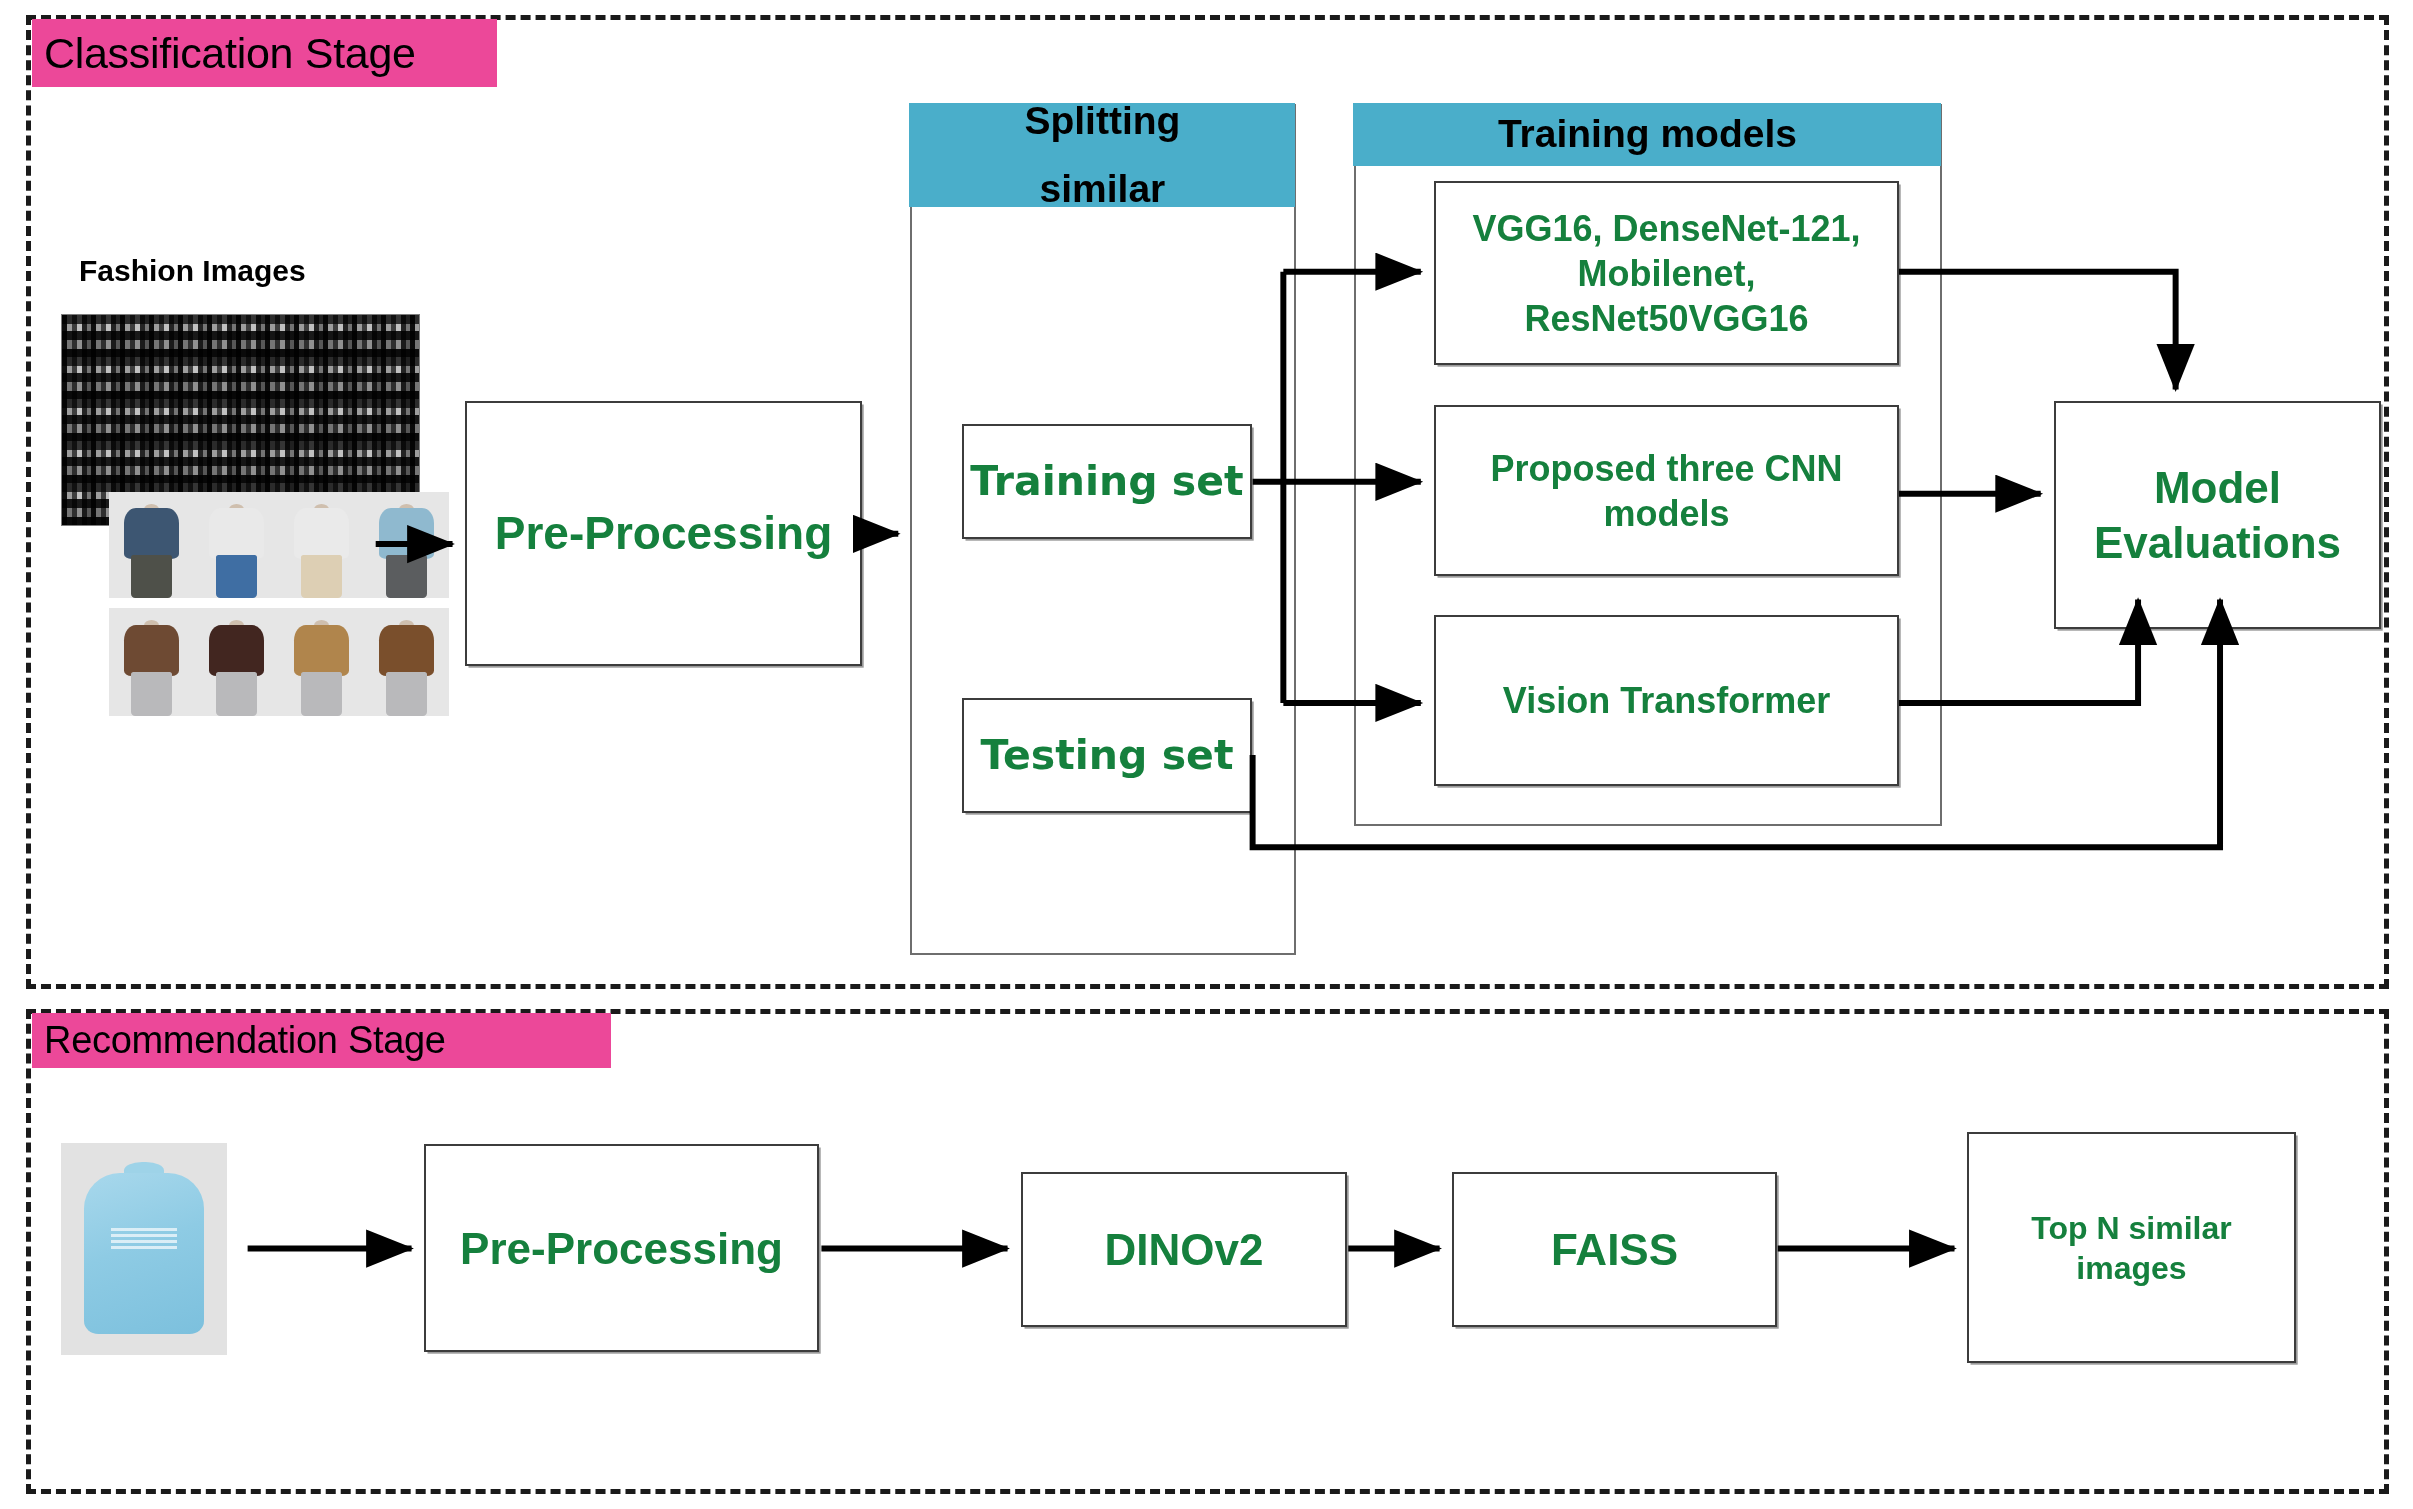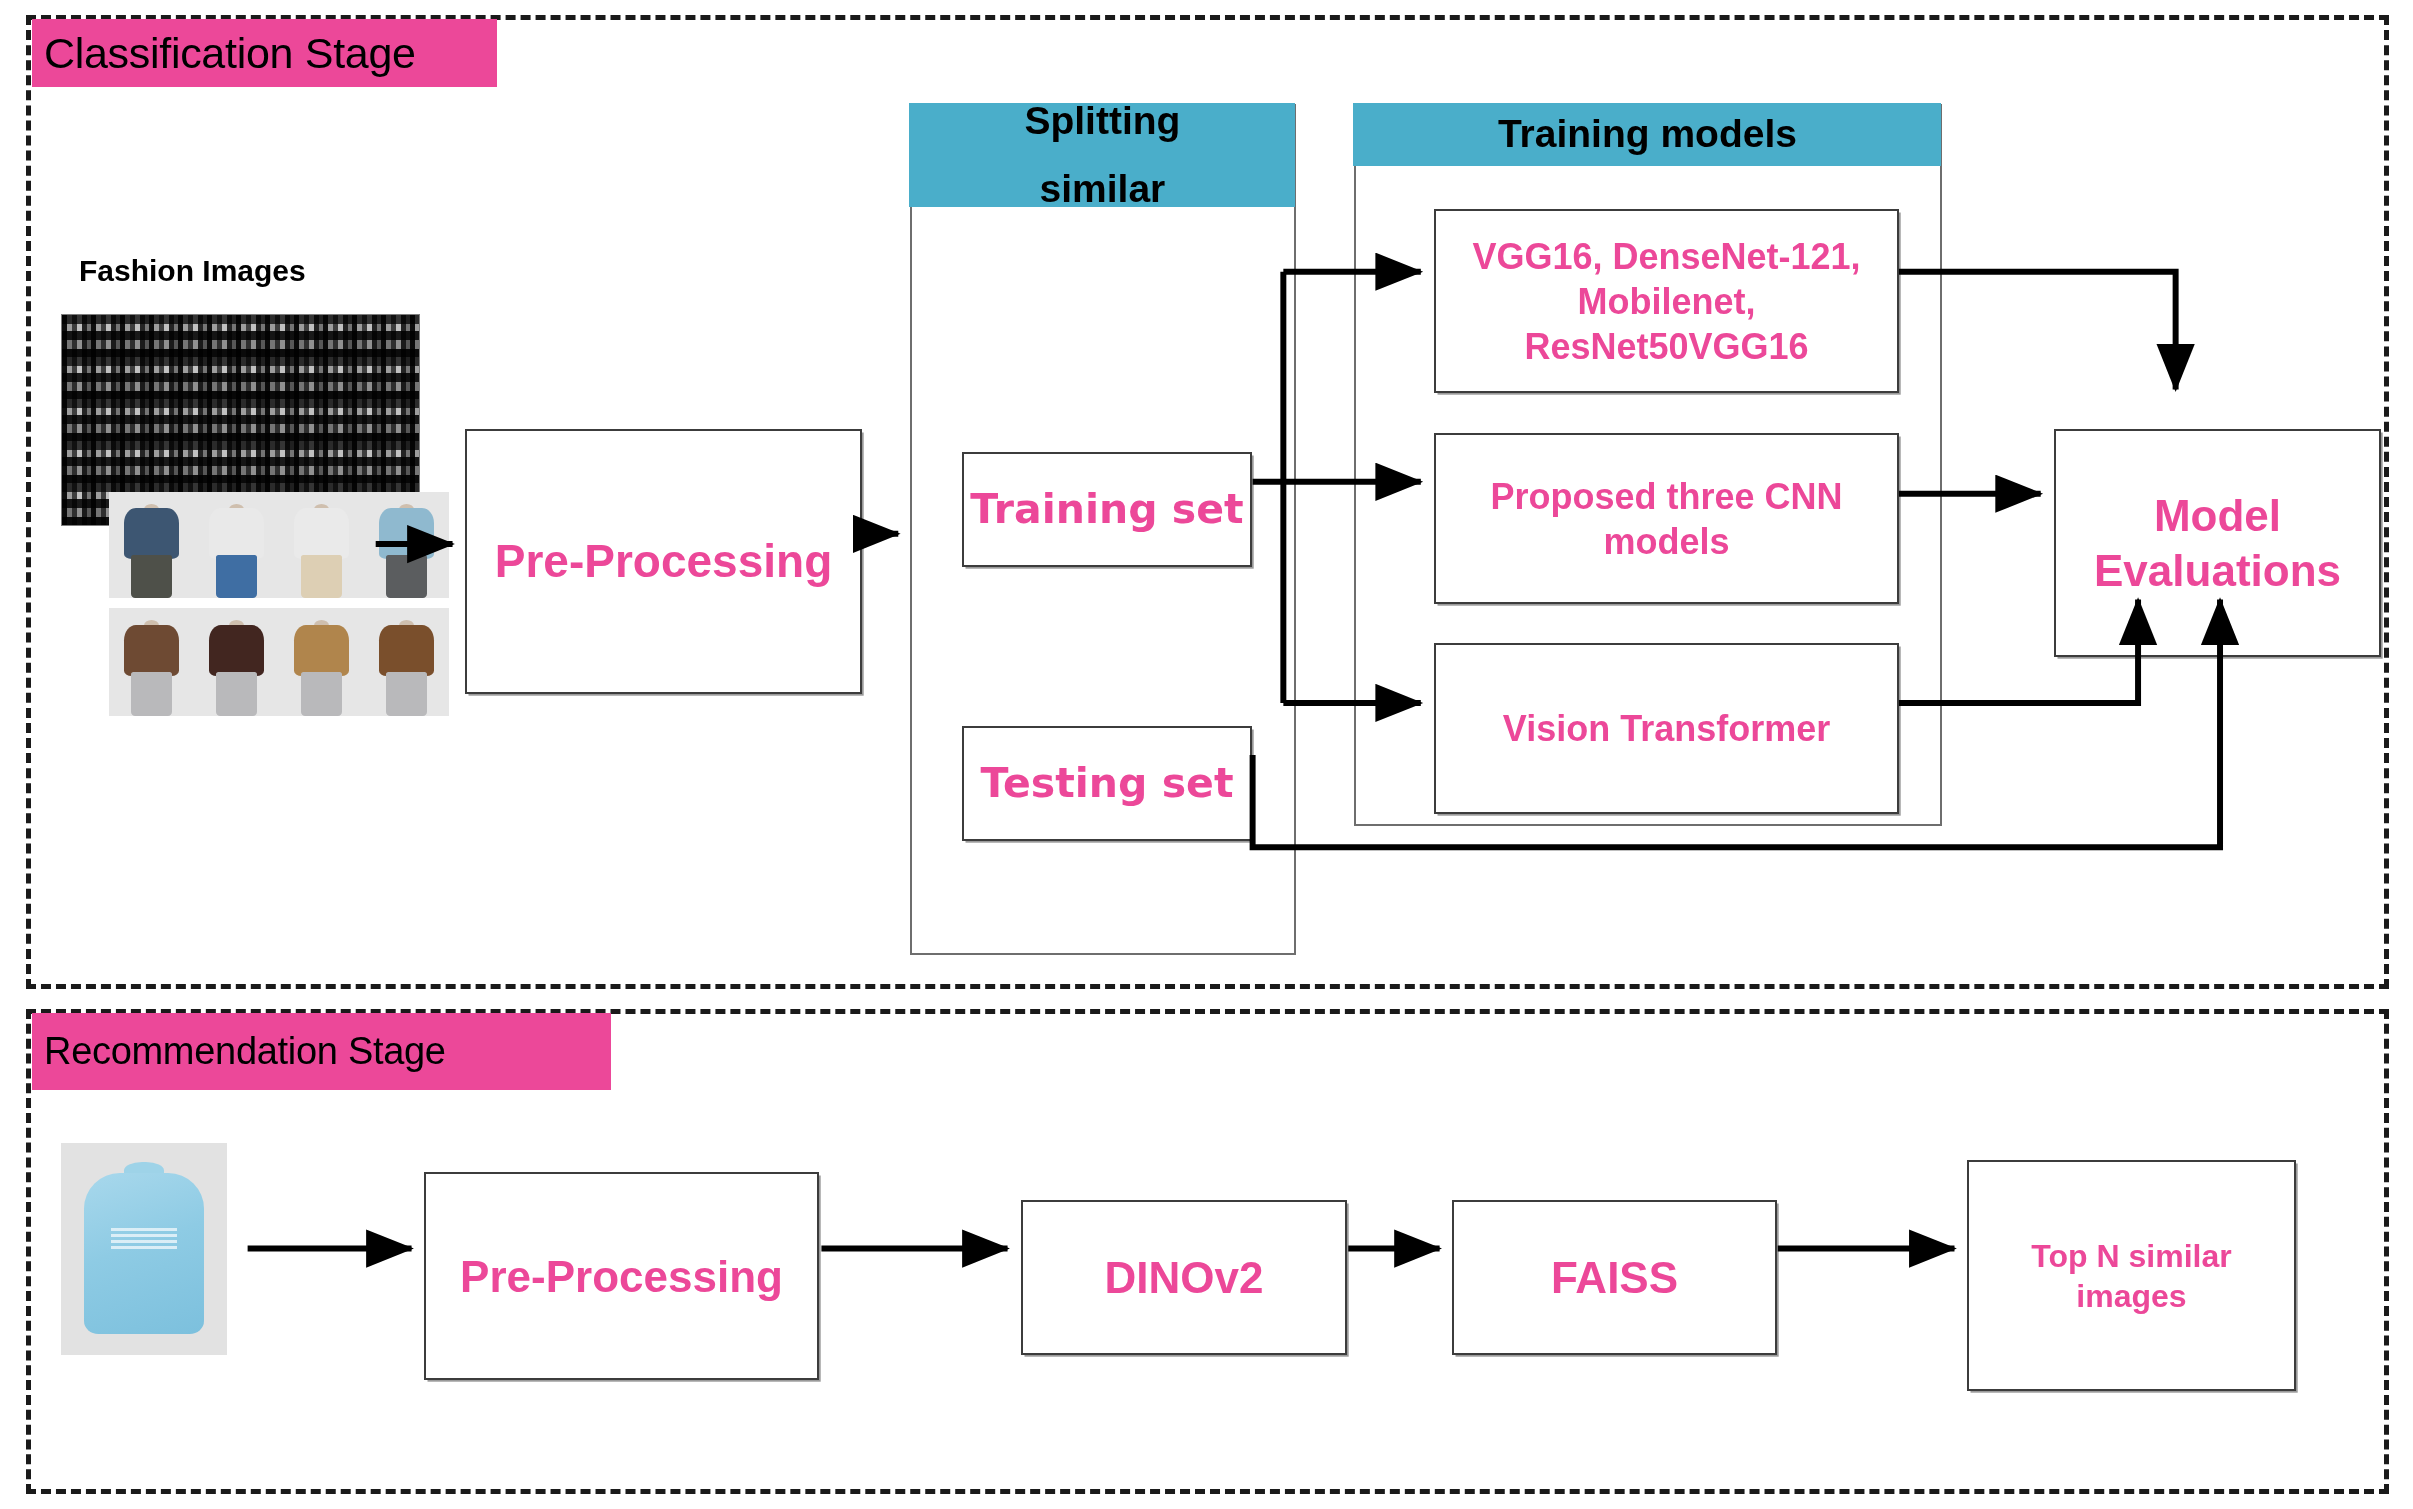--- a/index.html
+++ b/index.html
@@ -33,37 +33,36 @@
     color: #000000;
     font-weight: 400;
     letter-spacing: -0.3px;
     display: flex;
     align-items: center;
     box-sizing: border-box;
     padding: 0 12px;
     white-space: nowrap;
   }
   #label-classification { left: 32px; top: 19px;   width: 465px; height: 68px;  font-size: 43px; }
-  #label-recommendation { left: 32px; top: 1013px; width: 579px; height: 77px;  font-size: 38px; }
+  #label-recommendation { left: 32px; top: 1013px; width: 579px; height: 55px;  font-size: 38px; }
 
   
   .pbox {
     position: absolute;
     box-sizing: border-box;
     background: #ffffff;
     border: 2.6px solid #3c3c3c;
     box-shadow: 2.6px 2.6px 0 -0.9px #9a9a9a;
     display: flex;
     align-items: center;
     justify-content: center;
     text-align: center;
-    color: #ec4899;
+    color: #15803d;
     font-weight: 700;
     line-height: 1.25;
-    margin-top: 28px;
   }
   .pbox.plain { font-weight: 600; }
 
   
   .container-box {
     position: absolute;
     box-sizing: border-box;
     background: #ffffff;
     border: 2.6px solid #6e6e6e;
   }

